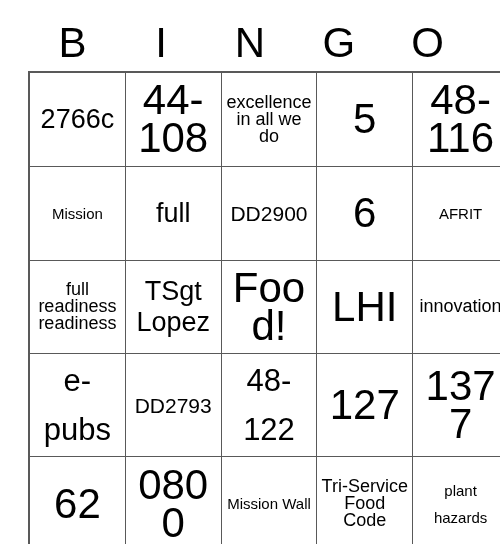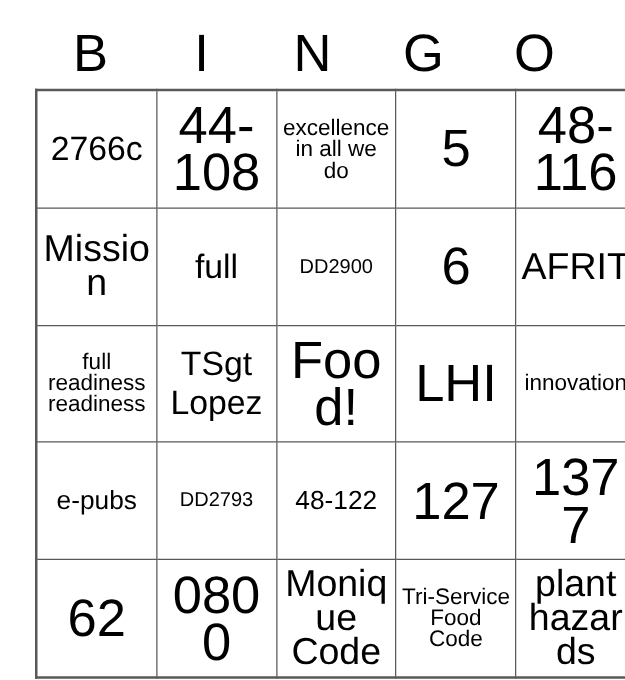--- a/index.html
+++ b/index.html
@@ -44,24 +44,24 @@
     width: 88.8px;
     height: 88.8px;
     border: 1px solid #595959;
     text-align: center;
     vertical-align: middle;
     padding: 2px 3px;
     overflow: hidden;
     word-wrap: break-word;
   }
   .sz-xxl { font-size: 42px; line-height: 38px; }
-  .sz-xl  { font-size: 21px; line-height: 49px; }
+  .sz-xl  { font-size: 31px; line-height: 49px; }
   .sz-l   { font-size: 27px; line-height: 31px; }
-  .sz-m   { font-size: 30px; line-height: 27px; }
-  .sz-s   { font-size: 16px; line-height: 21px; }
+  .sz-m   { font-size: 15px; line-height: 27px; }
+  .sz-s   { font-size: 21px; line-height: 21px; }
   .sz-xs  { font-size: 18px; line-height: 17px; }
   .cell-text {
     display: block;
     width: 100%;
   }
 </style>
 </head>
 <body>
 
 <div id="card">
@@ -145,21 +145,21 @@
           </td>
       </tr>
       <tr>
         <td>
             <span class="cell-text sz-xxl">62</span>
           </td>
         <td>
             <span class="cell-text sz-xxl">0800</span>
           </td>
         <td>
-            <span class="cell-text sz-m">Monique Code</span>
+            <span class="cell-text sz-m">Mission Wall</span>
           </td>
         <td>
             <span class="cell-text sz-xs">Tri-Service Food Code</span>
           </td>
         <td>
             <span class="cell-text sz-m">plant hazards</span>
           </td>
       </tr>
     </tbody>
   </table>

